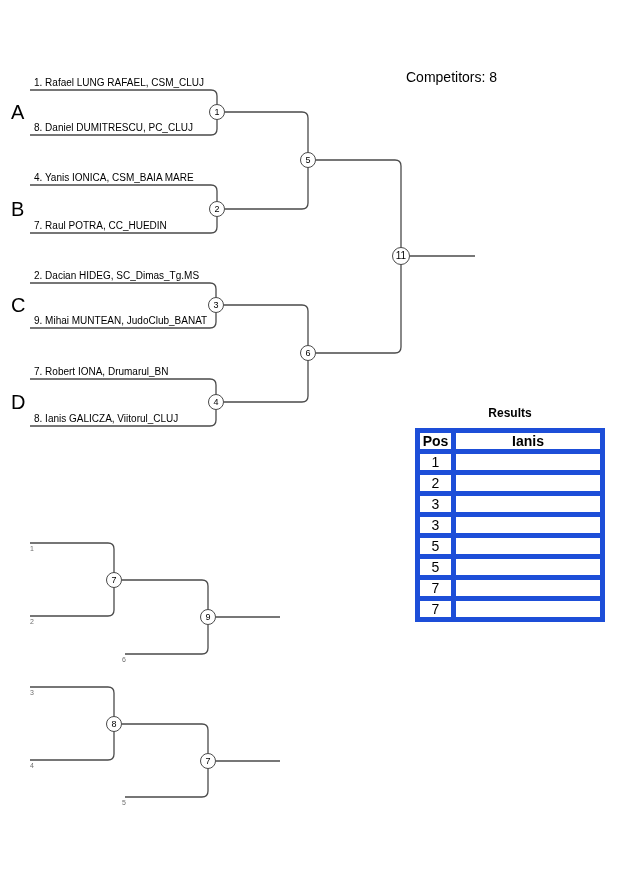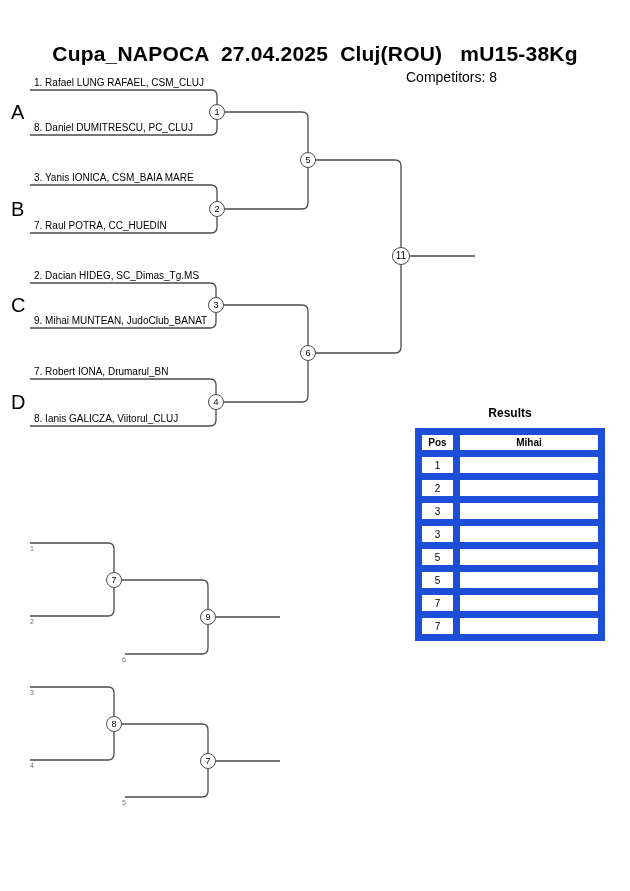--- a/index.html
+++ b/index.html
@@ -72,35 +72,34 @@
   }
   .results-table {
     position: absolute;
     left: 415px; top: 428px;
     border-collapse: collapse;
     border: 2px solid #000;
     table-layout: fixed;
     width: 190px;
   }
   .results-table th, .results-table td {
-    border: 7px solid #1d4ed8;
-    font-size: 10px;
+    border: 5px solid #1d4ed8;
+    font-size: 14px;
     padding: 0;
     overflow: hidden;
   }
   .results-table th { height: 15px; font-weight: bold; text-align: center; }
   .results-table td { height: 16px; }
   .results-table .pos-col { width: 31px; text-align: center; }
 </style>
 </head>
 <body>
 
 <div class="sheet">
 
-  <div class="title">Cupa_NAPOCA  27.04.2025  Cluj(ROU)   mU15-38Kg</div>
   <div class="competitors">Competitors: 8</div>
 
   <svg class="lines" width="630" height="891" viewBox="0 0 630 891">
     <g fill="none" stroke-width="1.3" stroke="#4a4a4a">
       <path d="M30,90 H211 Q217,90 217,96 V129 Q217,135 211,135 H30"></path>
       <path d="M30,185 H211 Q217,185 217,191 V227 Q217,233 211,233 H30"></path>
       <path d="M30,283 H210 Q216,283 216,289 V322 Q216,328 210,328 H30"></path>
       <path d="M30,379 H210 Q216,379 216,385 V420 Q216,426 210,426 H30"></path>
       <path d="M225,112 H302 Q308,112 308,118 V203 Q308,209 302,209 H225"></path>
       <path d="M224,305 H302 Q308,305 308,311 V396 Q308,402 302,402 H224"></path>
@@ -115,21 +114,21 @@
     </g>
   </svg>
 
   <div class="group-letter" style="top:101px">A</div>
   <div class="group-letter" style="top:198px">B</div>
   <div class="group-letter" style="top:294px">C</div>
   <div class="group-letter" style="top:391px">D</div>
 
   <div class="entry" style="top:77px">1. Rafael LUNG RAFAEL, CSM_CLUJ</div>
   <div class="entry" style="top:122px">8. Daniel DUMITRESCU, PC_CLUJ</div>
-  <div class="entry" style="top:172px">3. Yanis IONICA, CSM_BAIA MARE</div>
+  <div class="entry" style="top:172px">4. Yanis IONICA, CSM_BAIA MARE</div>
   <div class="entry" style="top:220px">7. Raul POTRA, CC_HUEDIN</div>
   <div class="entry" style="top:270px">2. Dacian HIDEG, SC_Dimas_Tg.MS</div>
   <div class="entry" style="top:315px">9. Mihai MUNTEAN, JudoClub_BANAT</div>
   <div class="entry" style="top:366px">7. Robert IONA, Drumarul_BN</div>
   <div class="entry" style="top:413px">8. Ianis GALICZA, Viitorul_CLUJ</div>
 
   <div class="circle" style="left:209px;top:104px">1</div>
   <div class="circle" style="left:209px;top:201px">2</div>
   <div class="circle" style="left:208px;top:297px">3</div>
   <div class="circle" style="left:208px;top:394px">4</div>
@@ -147,21 +146,21 @@
   <div class="circle" style="left:106px;top:572px">7</div>
   <div class="circle" style="left:200px;top:609px">9</div>
   <div class="circle" style="left:106px;top:716px">8</div>
   <div class="circle" style="left:200px;top:753px">7</div>
 
   <div class="results-title">Results</div>
   <table class="results-table">
     <thead>
       <tr>
         <th class="pos-col">Pos</th>
-        <th>Mihai</th>
+        <th>Ianis</th>
       </tr>
     </thead>
     <tbody>
       <tr>
         <td class="pos-col">1</td>
         <td></td>
       </tr>
       <tr>
         <td class="pos-col">2</td>
         <td></td>

